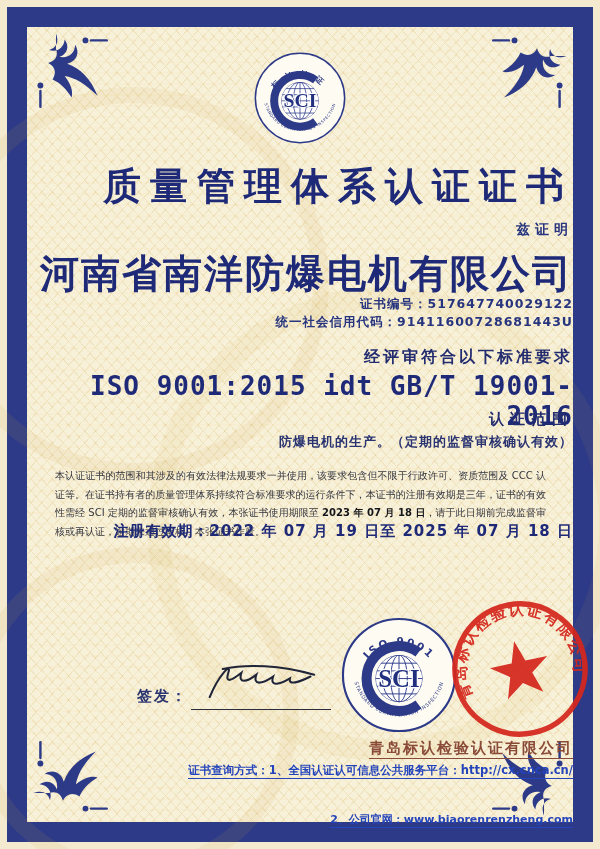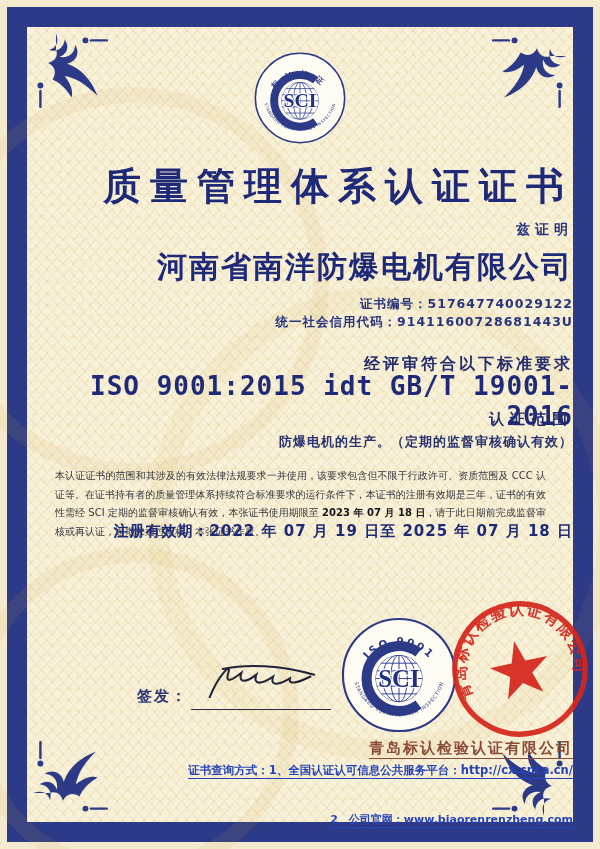--- a/index.html
+++ b/index.html
@@ -19,24 +19,24 @@
   .corner{position:absolute;width:78px;height:78px;}
   .c-tl{left:3px;top:3px;}
   .c-tr{right:3px;top:3px;transform:rotate(90deg);}
   .c-br{right:3px;bottom:3px;transform:rotate(180deg);}
   .c-bl{left:3px;bottom:3px;transform:rotate(270deg);}
   .abs{position:absolute;left:0;width:100%;text-align:right;}
   .logo-top{position:absolute;left:50%;top:24px;transform:translateX(-50%);width:94px;height:94px;}
   .title{top:134px;font-family:"Liberation Serif","DejaVu Serif",serif;font-weight:bold;
     font-size:38px;letter-spacing:9px;color:#1e2a78;}
   .certify{top:194px;font-size:14px;letter-spacing:5px;color:#27347e;font-weight:600;}
-  .company{top:220px;font-size:30px;font-weight:bold;letter-spacing:2px;color:#1e2a78;}
+  .company{top:220px;font-size:39px;font-weight:bold;letter-spacing:2px;color:#1e2a78;}
   .regline{font-size:12.5px;font-weight:600;color:#27347e;letter-spacing:1px;}
   .r1{top:269px;} .r2{top:287px;} .r3{top:305px;}
-  .intro{top:327px;font-size:16px;font-weight:bold;letter-spacing:3px;color:#222c6e;}
+  .intro{top:320px;font-size:16px;font-weight:bold;letter-spacing:3px;color:#222c6e;}
   .standard{top:344px;font-family:"DejaVu Sans Mono","Liberation Mono",monospace;
     font-size:26px;font-weight:600;color:#1e2a78;letter-spacing:1px;}
   .scopelabel{top:383px;font-size:15px;font-weight:bold;letter-spacing:6px;color:#222c6e;}
   .scopetext{top:406px;font-size:13px;font-weight:600;color:#2a3470;letter-spacing:1px;}
   .fineprint{position:absolute;left:28px;top:430px;width:491px;font-size:10px;line-height:1.85;
     color:#34353e;text-align:justify;text-justify:inter-ideograph;}
   .fineprint b{color:#15161c;font-weight:800;}
   .validity{top:495px;font-size:15px;font-weight:bold;color:#1e2a78;letter-spacing:1px;}
   .sig-row{position:absolute;left:110px;top:612px;width:220px;height:80px;}
   .sig-label{position:absolute;left:0;top:48px;font-size:15px;color:#2a3470;font-weight:600;letter-spacing:2px;}

